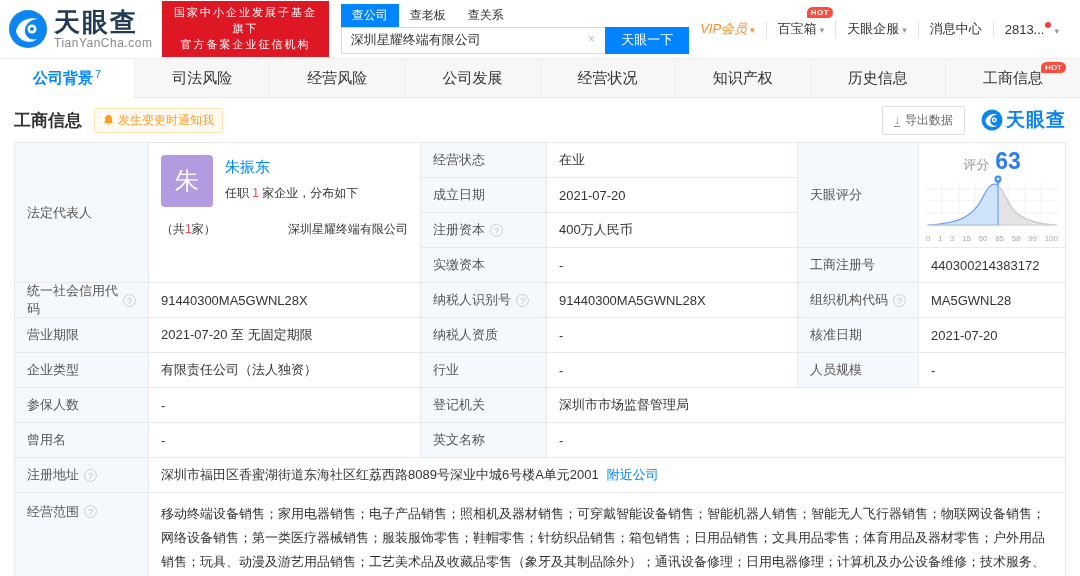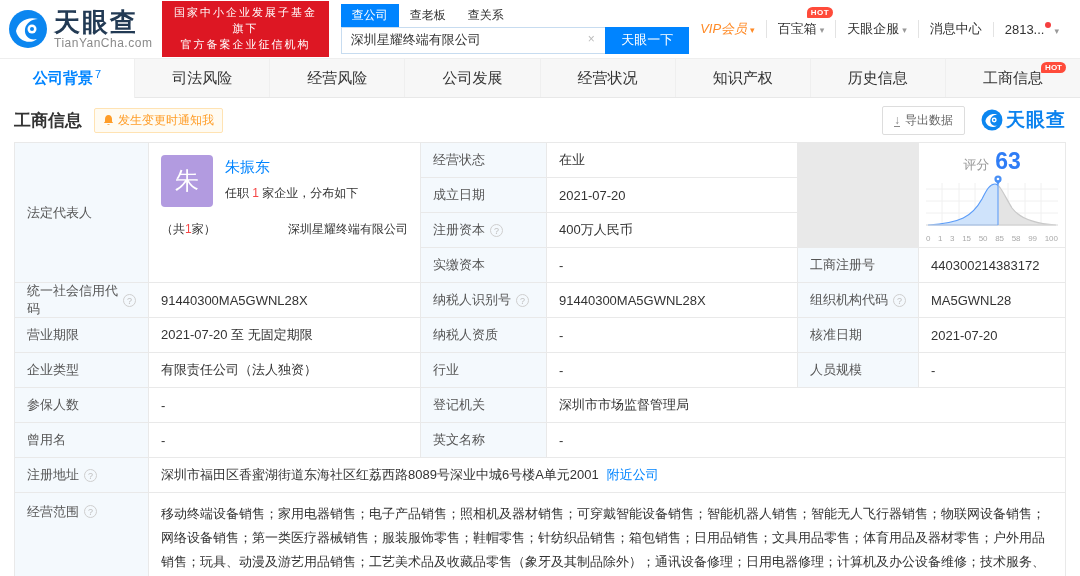--- a/index.html
+++ b/index.html
@@ -231,20 +231,21 @@
   <div class="cell label" style="grid-column:3;grid-row:2">成立日期</div>
   <div class="cell" style="grid-column:4;grid-row:2">2021-07-20</div>
   <div class="cell label" style="grid-column:3;grid-row:3">
     <span>注册资本</span>
       <span class="help-icon">?</span>
   </div>
   <div class="cell" style="grid-column:4;grid-row:3">400万人民币</div>
   <div class="cell label" style="grid-column:3;grid-row:4">实缴资本</div>
   <div class="cell" style="grid-column:4;grid-row:4">-</div>
 
+  <div class="cell label score-label">天眼评分</div>
   <div class="cell score-cell">
     <div class="score-head">
       <span class="score-word">评分</span>
       <span class="score-num">63</span>
     </div>
     <svg width="132" height="58" viewBox="0 0 132 58">
       <g stroke="#f0f0f0" stroke-width="1">
         <line x1="0" y1="14" x2="132" y2="14"></line>
           <line x1="0" y1="26" x2="132" y2="26"></line>
           <line x1="0" y1="38" x2="132" y2="38"></line>

